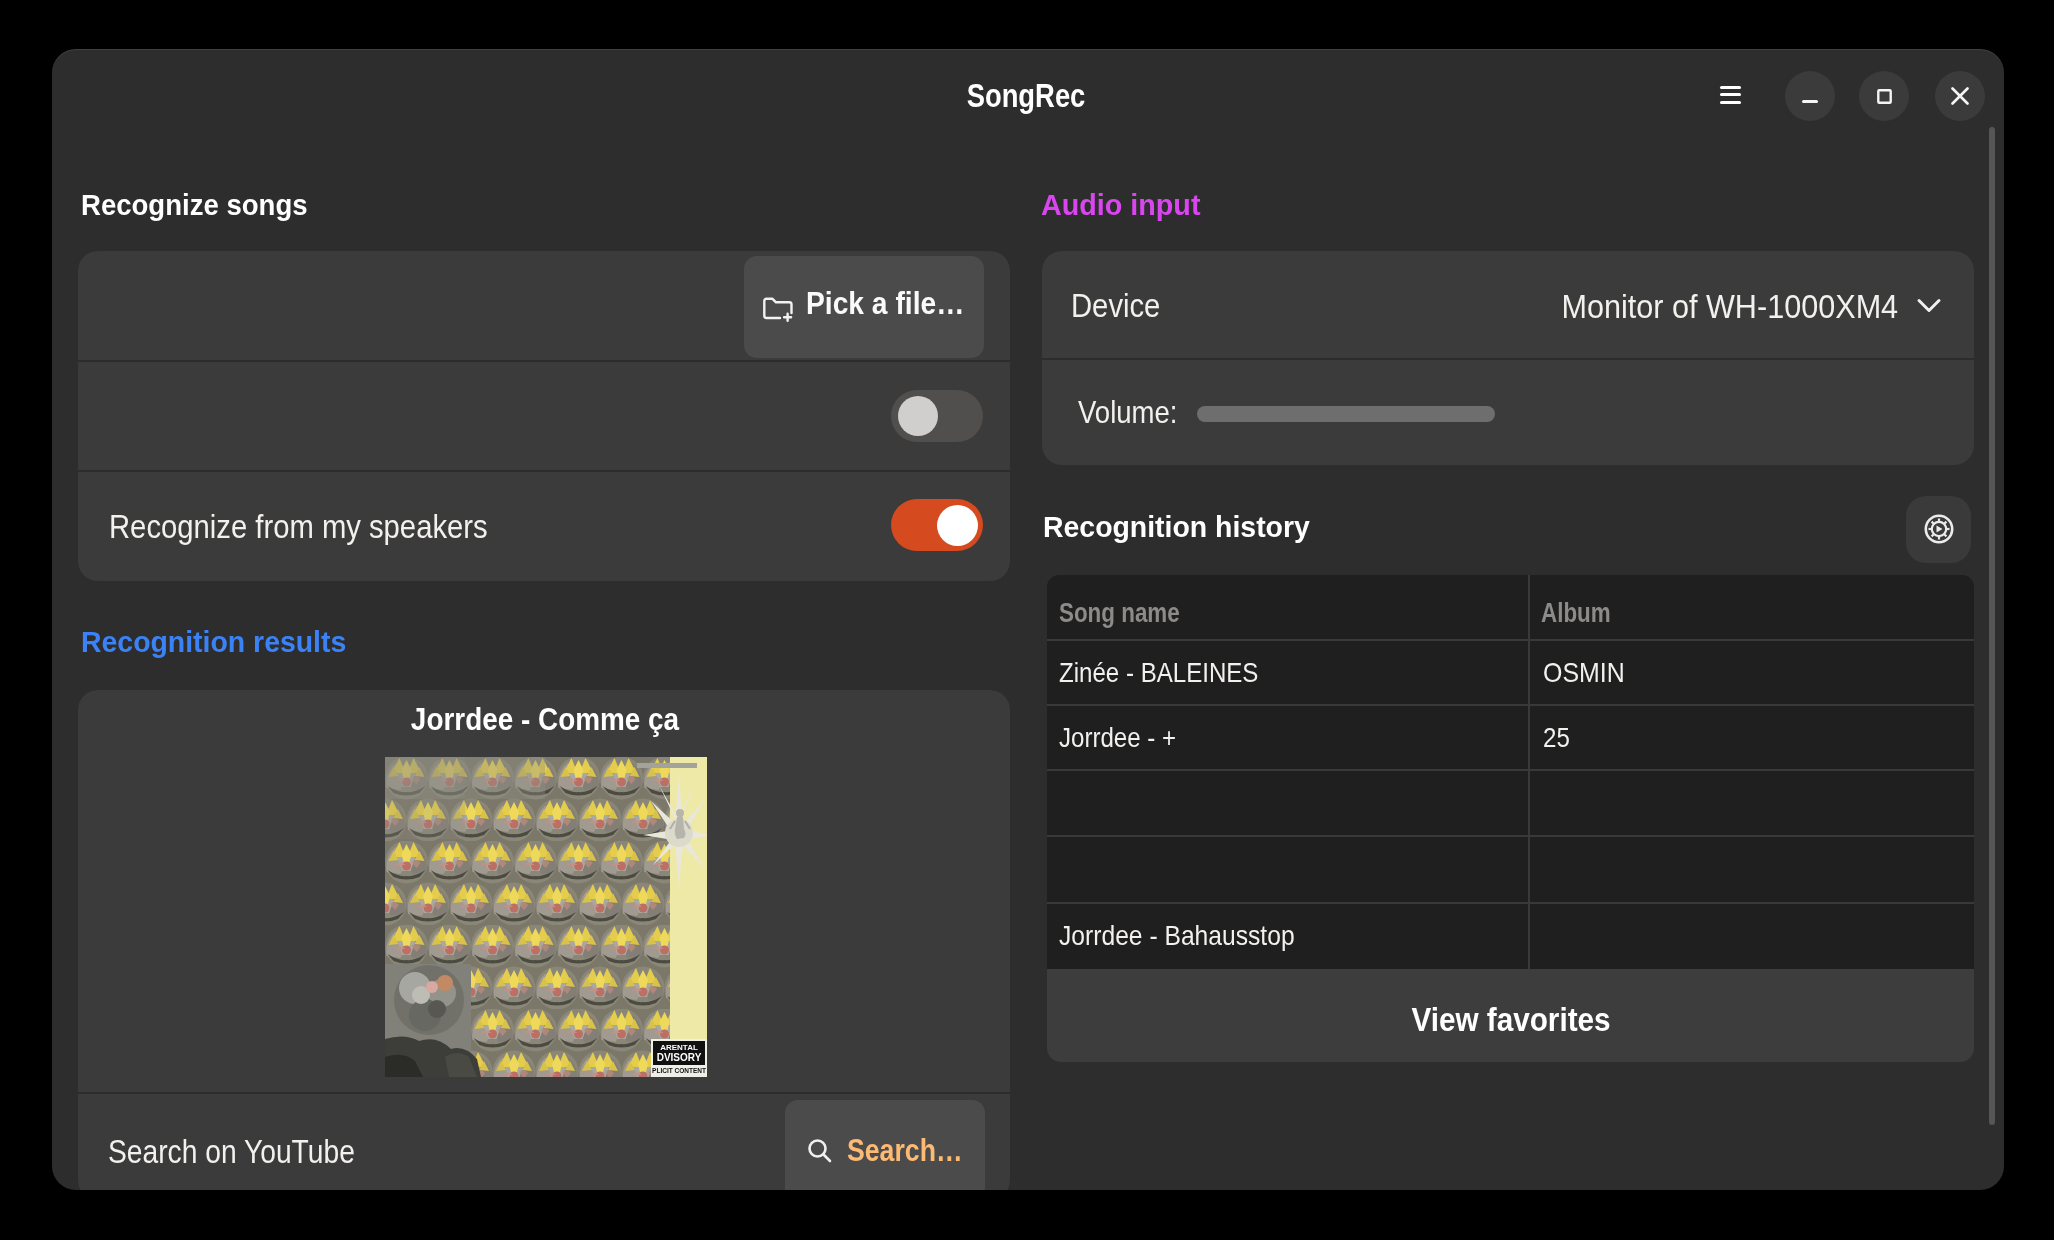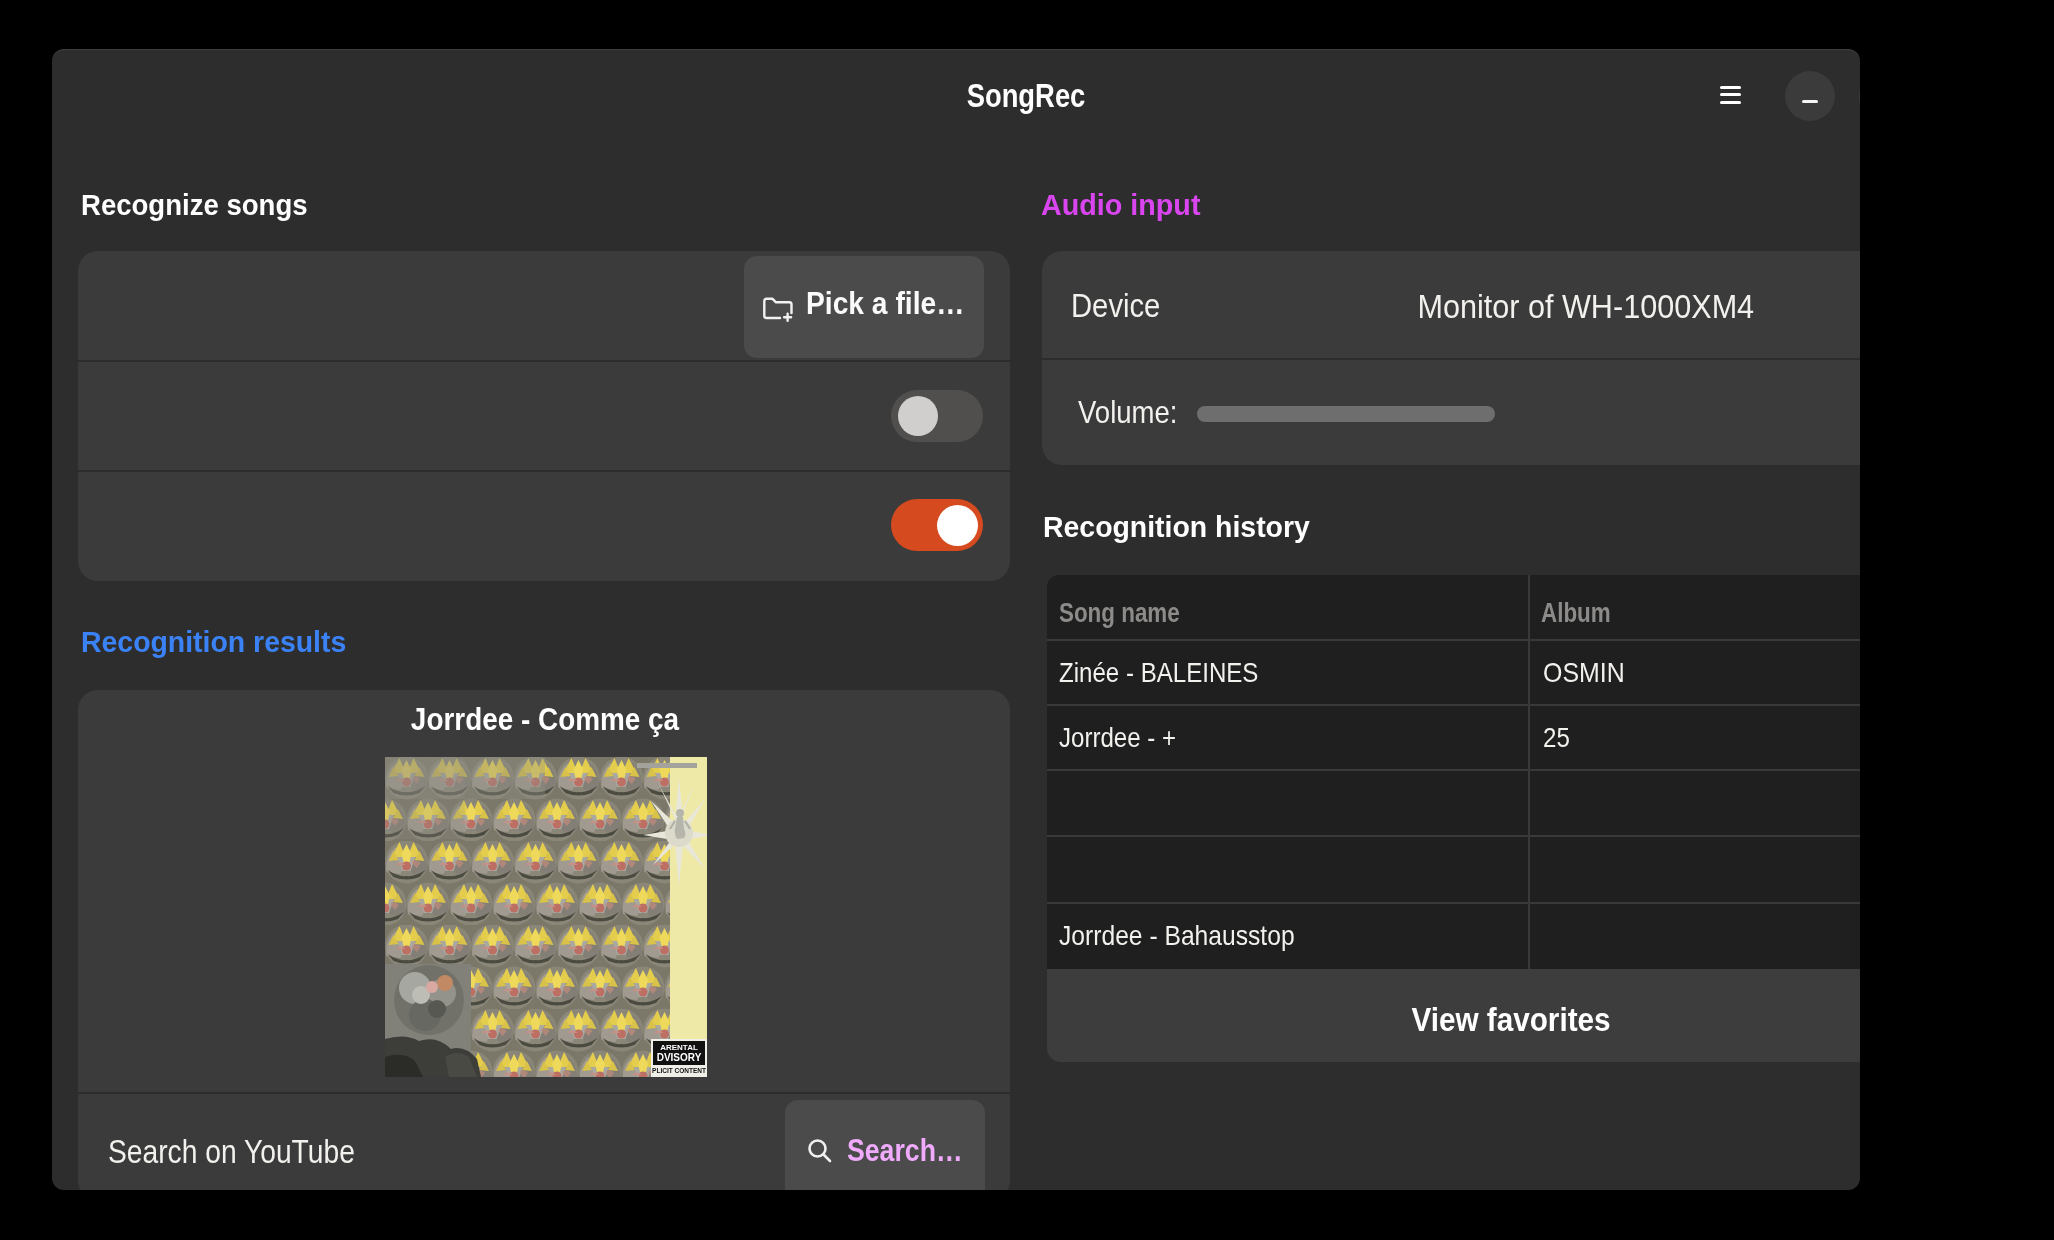--- a/index.html
+++ b/index.html
@@ -1,16 +1,16 @@
 <!DOCTYPE html>
 <html><head><meta charset="utf-8">
 <style>
 html,body{margin:0;padding:0;background:#000;width:2054px;height:1240px;overflow:hidden}
 *{box-sizing:border-box}
-.win{position:absolute;left:52px;top:49px;width:1808px;height:1141px;background:#2d2d2d;border-radius:12px;overflow:hidden;box-shadow:inset 0 1px 0 rgba(255,255,255,.09)}
+.win{position:absolute;left:52px;top:49px;width:1952px;height:1141px;background:#2d2d2d;border-radius:24px;overflow:hidden;box-shadow:inset 0 1px 0 rgba(255,255,255,.09)}
 .abs{position:absolute}
 .t{position:absolute;white-space:nowrap;display:flex;align-items:center;font-family:"Liberation Sans",sans-serif;color:#f2f1ee;height:40px;line-height:40px}
 .tl{transform-origin:0 50%;transform:scaleX(0.86)}
 .tc{transform-origin:50% 50%}
 .tr{transform-origin:100% 50%;transform:scaleX(0.86)}
 .b{font-weight:bold}
 .card{position:absolute;background:#3b3b3b;border-radius:20px}
 .sep{position:absolute;height:2px;background:#2c2c2c}
 .btn{position:absolute;background:#4b4b4b;border-radius:13px}
 .circ{position:absolute;width:50px;height:50px;border-radius:50%;background:#3b3b3b}
@@ -42,20 +42,23 @@
       <path d="M29.5 21 v-8.5 a2.2 2.2 0 0 0 -2.2 -2.2 h-13.3 l-3.5 -3.5 h-6 a2.2 2.2 0 0 0 -2.2 2.2 v14.8 a2.2 2.2 0 0 0 2.2 2.2 h13.5" fill="none" stroke="#f2f2f2" stroke-width="2.4" stroke-linejoin="round" stroke-linecap="round"></path>
       <path d="M25.6 21.7 v7 M22.1 25.2 h7" stroke="#f2f2f2" stroke-width="2.4" stroke-linecap="round"></path>
     </svg>
   <div class="t b" style="left:753.5px;top:234.5px;font-size:31px;color:#fafafa">
       <span class="tl" style="transform:scaleX(0.91)">Pick a file…</span>
     </div>
   <div class="sep" style="left:26px;top:310.5px;width:932px"></div>
   <div class="abs" style="left:839px;top:341px;width:92px;height:52px;border-radius:26px;background:#504f4d"></div>
   <div class="abs" style="left:845.6px;top:347px;width:40px;height:40px;border-radius:50%;background:#d0cfcd"></div>
   <div class="sep" style="left:26px;top:420.5px;width:932px"></div>
+  <div class="t" style="left:56.6px;top:456.8px;font-size:34px">
+      <span class="tl">Recognize from my speakers</span>
+    </div>
   <div class="abs" style="left:839px;top:450.4px;width:92px;height:52px;border-radius:26px;background:#d54a1e"></div>
   <div class="abs" style="left:885px;top:455.9px;width:41px;height:41px;border-radius:50%;background:#fff"></div>
 
   <div class="t b" style="left:29px;top:572.5px;font-size:29px;color:#3b82f6">
       <span class="tl" style="transform:scaleX(0.98)">Recognition results</span>
     </div>
   <div class="card" style="left:26px;top:641px;width:932px;height:510px"></div>
   <div class="t b tc" style="left:493px;top:651.3px;transform:translateX(-50%) scaleX(0.90);font-size:31px;color:#fff">Jorrdee - Comme ça</div>
 
   <svg class="abs" style="left:333px;top:708px" width="322" height="320" viewBox="0 0 322 320">
@@ -124,21 +127,21 @@
   </svg>
   <div class="sep" style="left:26px;top:1043px;width:932px"></div>
   <div class="t" style="left:55.7px;top:1081.9px;font-size:34px">
       <span class="tl" style="transform:scaleX(0.83)">Search on YouTube</span>
     </div>
   <div class="btn" style="left:733px;top:1051px;width:200px;height:101px"></div>
   <svg class="abs" style="left:755px;top:1089px" width="26" height="26">
       <circle cx="10.5" cy="10.5" r="8" fill="none" stroke="#f0f0f0" stroke-width="2.6"></circle>
       <path d="M16.5 16.5 L23 23" stroke="#f0f0f0" stroke-width="2.6" stroke-linecap="round"></path>
     </svg>
-  <div class="t b" style="left:794.6px;top:1082px;font-size:31px;color:#f0abfc">
+  <div class="t b" style="left:794.6px;top:1082px;font-size:31px;color:#fdba74">
       <span class="tl">Search…</span>
     </div>
 
   <div class="t b" style="left:989.4px;top:135.6px;font-size:29px;color:#d946ef">
       <span class="tl" style="transform:scaleX(0.99)">Audio input</span>
     </div>
   <div class="card" style="left:990px;top:202px;width:932px;height:214px"></div>
   <div class="t" style="left:1019.4px;top:236px;font-size:34px">
       <span class="tl">Device</span>
     </div>

